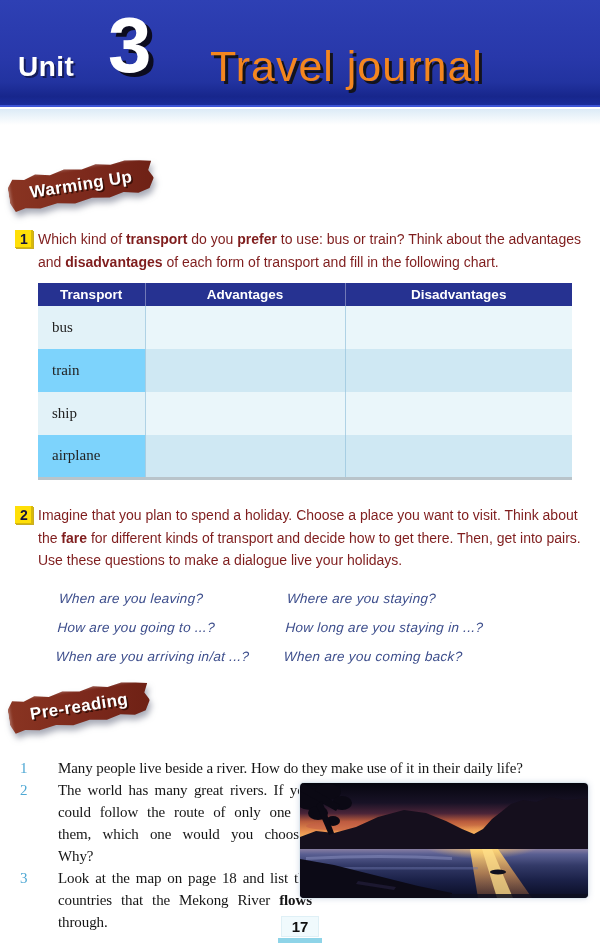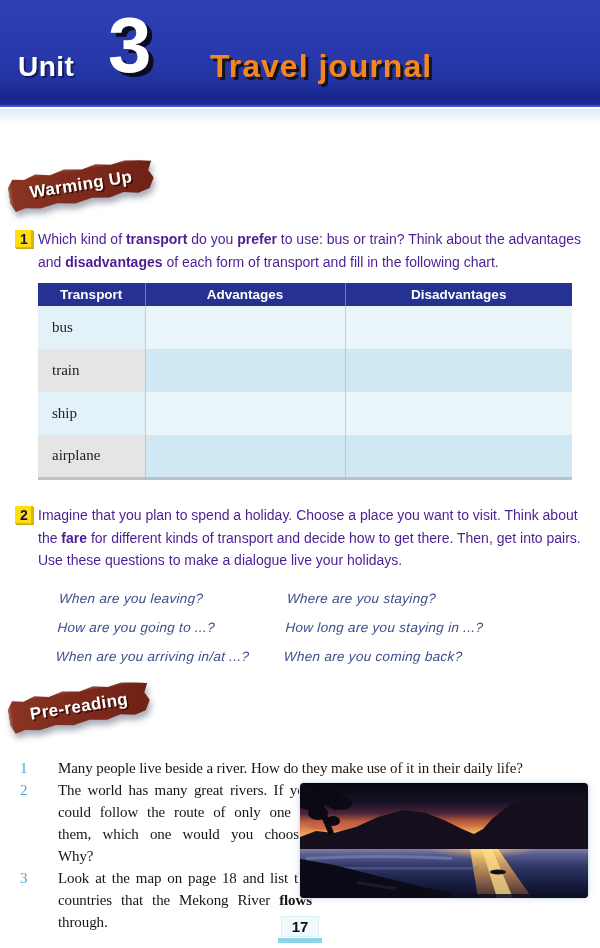--- a/index.html
+++ b/index.html
@@ -23,22 +23,22 @@
     position:absolute; left:18px; top:52px; font-size:28px; line-height:30px;
     font-weight:bold; color:#ffffff; letter-spacing:.5px;
     text-shadow:2px 2px 0 rgba(10,10,30,.55);
   }
   .unit-number {
     position:absolute; left:108px; top:6px; font-size:78px; line-height:78px;
     font-weight:bold; color:#ffffff;
     text-shadow:5px 4px 0 #0c0c20;
   }
   .header-title {
-    position:absolute; left:210px; top:46px; font-size:32px; line-height:40px;
-    font-weight:bold; color:#f4861f; letter-spacing:1px;
+    position:absolute; left:210px; top:46px; font-size:43px; line-height:40px;
+    font-weight:normal; color:#f4861f; letter-spacing:1px;
     text-shadow:3px 3px 0 #13131c;
   }
 
   
   .ribbon-wrap { position:absolute; filter:drop-shadow(2px 5px 3px rgba(80,85,110,.5)); }
   .ribbon {
     display:flex; align-items:center; justify-content:center;
     background:linear-gradient(100deg,#8a3522 0%, #7c291c 55%, #6e2115 100%);
     color:#fff; font-weight:bold; font-size:17px; letter-spacing:.4px;
     transform:rotate(-9deg);
@@ -58,21 +58,21 @@
   .ex1 { top:228px; }
   .ex2 { top:504px; }
   .ex-num {
     flex:none; width:18px; height:18px; margin-top:2px;
     background:#ffdf07; color:#14143c; font-weight:bold; font-size:14px;
     text-align:center; line-height:18px;
     box-shadow:inset -2px -1px 0 #d8b90a, 1px 1px 0 #c9ad23;
   }
   .ex-text {
     margin-left:5px; width:562px;
-    font-size:14px; line-height:22.5px; color:#4c1d95;
+    font-size:14px; line-height:22.5px; color:#7f1d1d;
   }
   .ex-text b { font-weight:bold; }
 
   
   .chart-table {
     position:absolute; left:38px; top:283px; width:534px;
     border-collapse:collapse; table-layout:fixed;
   }
   .chart-table th {
     height:23px; background:#263291; color:#ffffff;
@@ -83,21 +83,21 @@
   .chart-table col.c3 { width:227px; }
   .chart-table td {
     height:43px; font-family:"Liberation Serif", serif; font-size:15px; color:#222;
     vertical-align:middle; padding-left:14px;
   }
   .chart-table td + td { border-left:1px solid rgba(150,195,220,.7); }
   .chart-table th + th { border-left:1px solid rgba(255,255,255,.35); }
   .chart-table tr.row-a td { background:#eaf6fa; }
   .chart-table tr.row-b td { background:#cfe8f3; }
   .chart-table tr.row-a td:first-child { background:#e2f2f8; }
-  .chart-table tr.row-b td:first-child { background:#e5e5e5; }
+  .chart-table tr.row-b td:first-child { background:#7dd3fc; }
   .chart-table tbody tr:last-child td { border-bottom:3px solid #b9c4ca; }
 
   
   .q-col {
     position:absolute; top:591px; list-style:none;
     color:#3d4e8c; font-size:13.5px; font-style:italic; letter-spacing:.3px;
     transform:skewX(-3deg);
   }
   .q-col li { height:29px; }
   .q-left { left:57px; }

